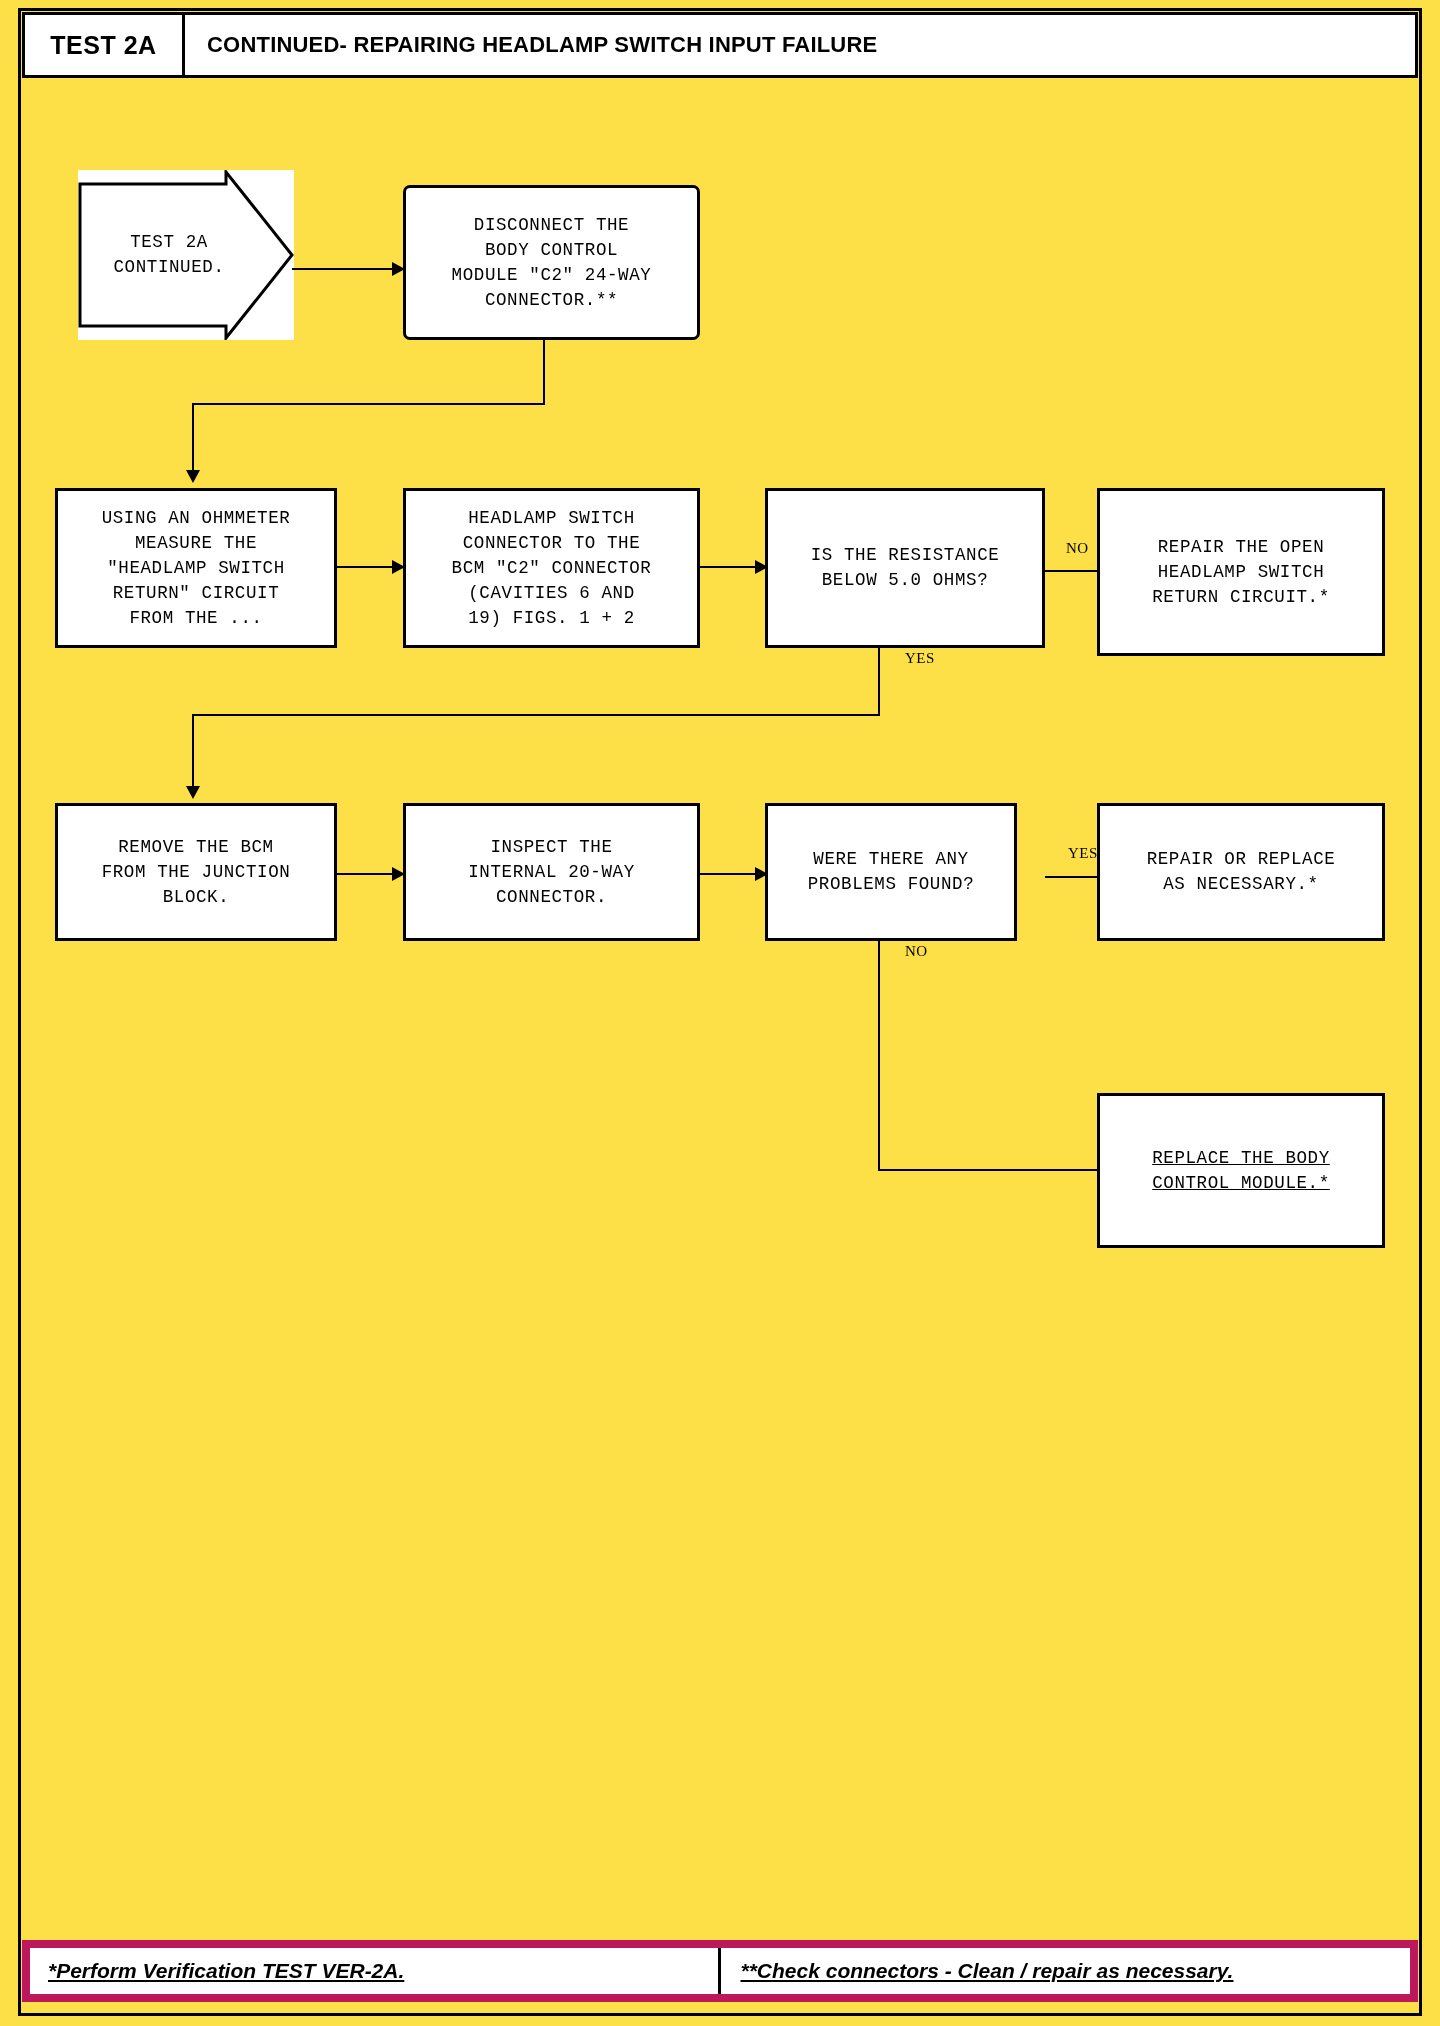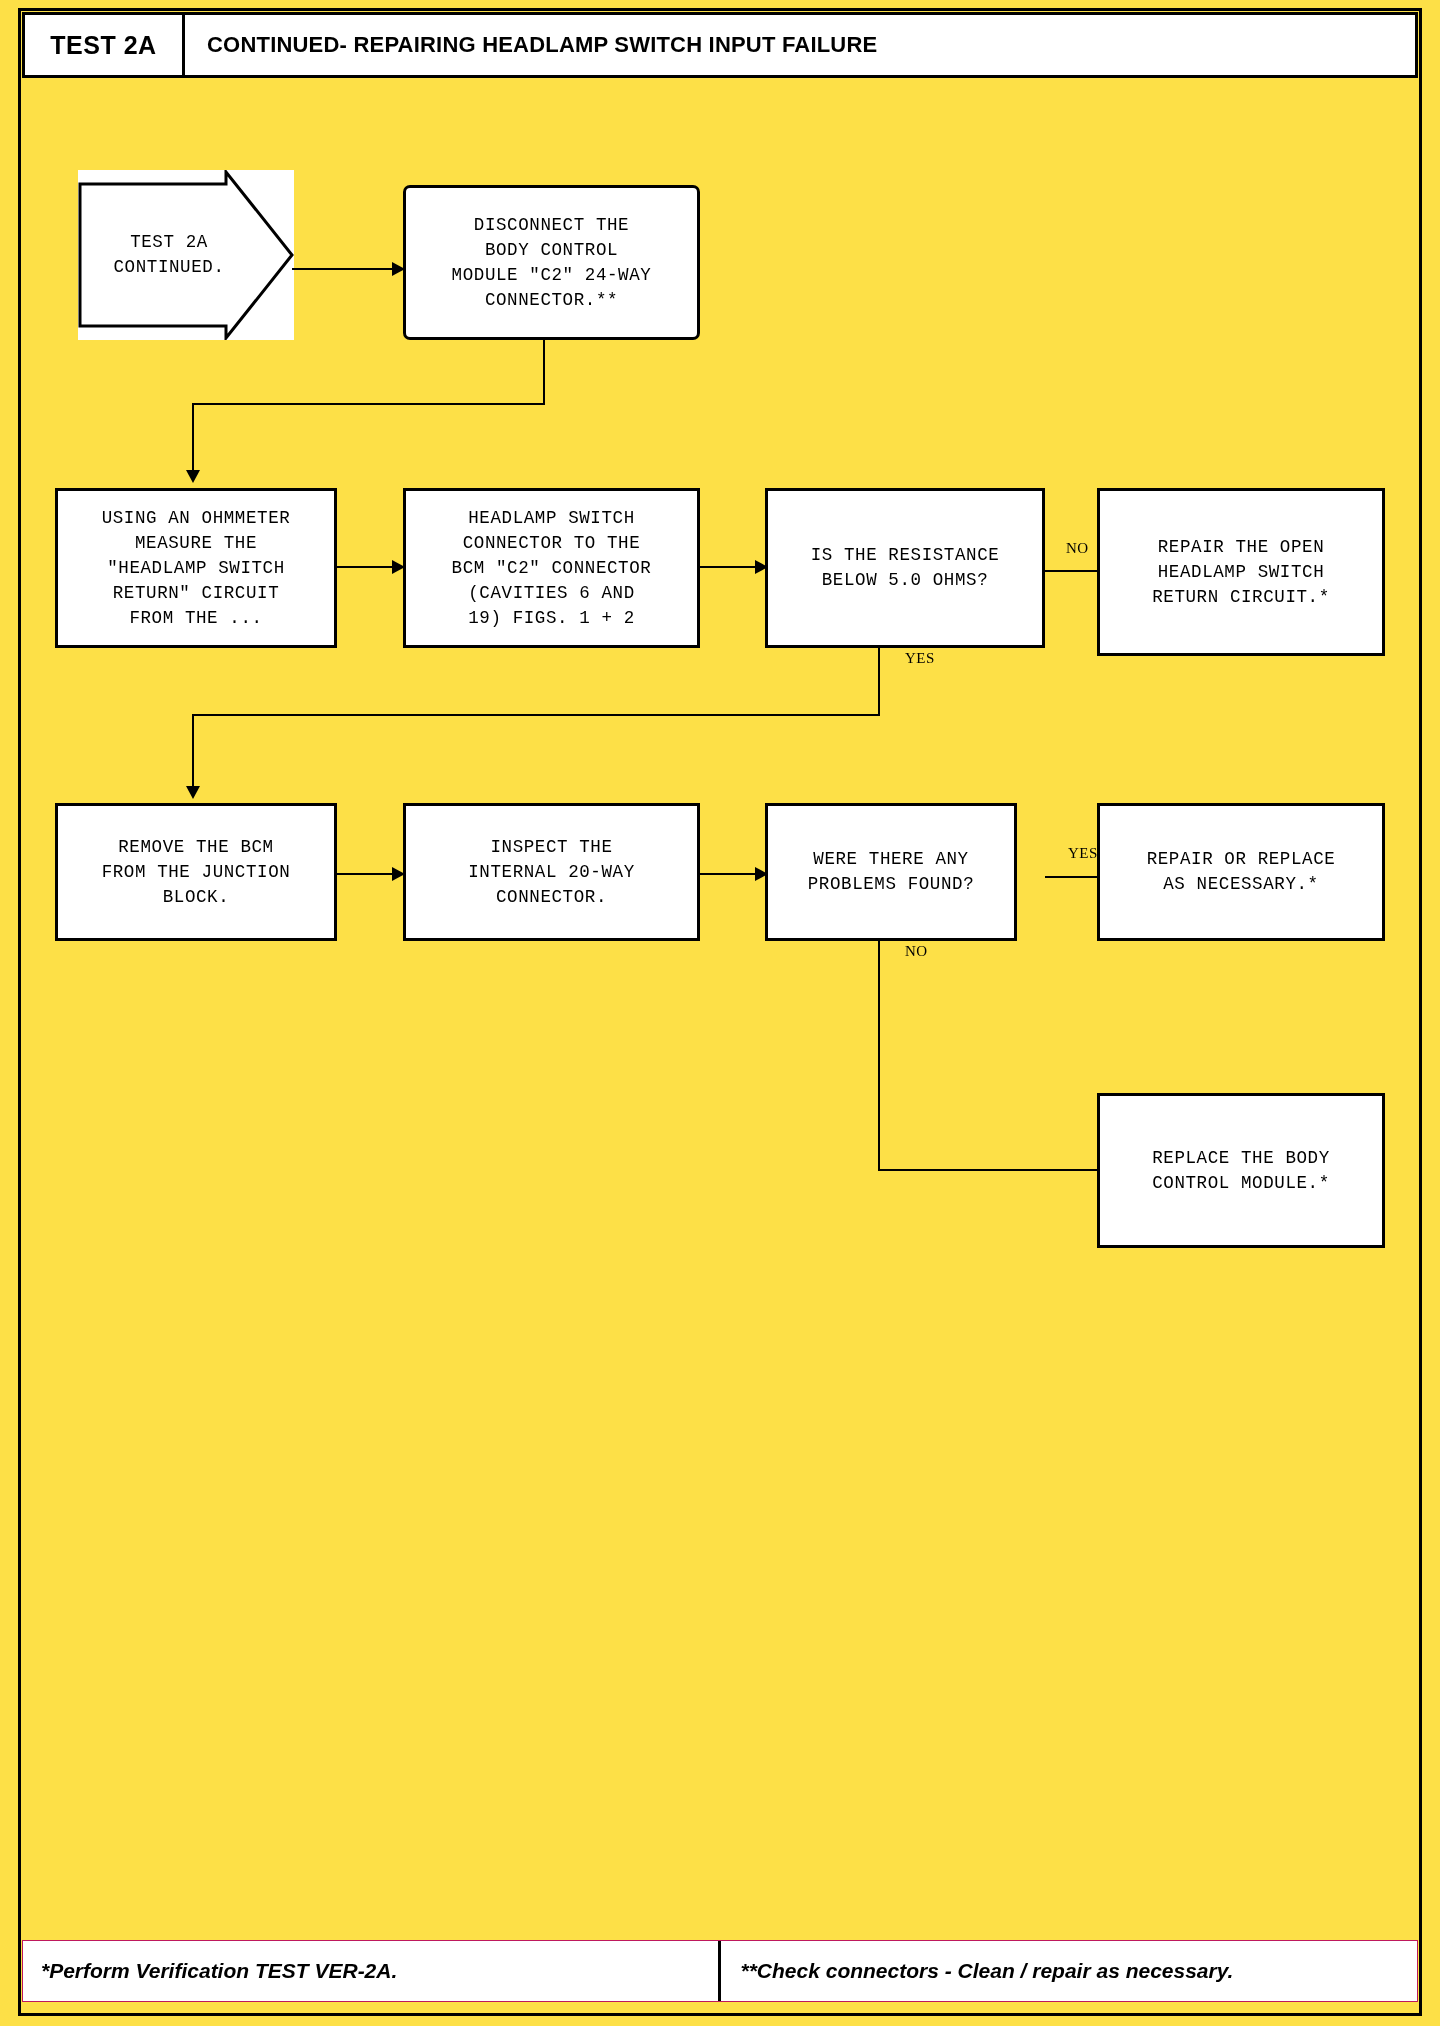--- a/index.html
+++ b/index.html
@@ -72,25 +72,26 @@
     letter-spacing: 0.2px;
   }
 
   
   .footer-bar {
     position: absolute;
     left: 22px;
     top: 1940px;
     width: 1396px;
     height: 62px;
-    border: 1px solid #be185d;
+    border: 8px solid #be185d;
     box-sizing: border-box;
     display: flex;
     align-items: stretch;
     background: #fff;
+    text-decoration: underline;
   }
   .footer-cell {
     flex: 1;
     display: flex;
     align-items: center;
     box-sizing: border-box;
   }
   .footer-cell.left {
     border-right: 3px solid #000;
     padding-left: 18px;
@@ -294,21 +295,21 @@
   <div class="flow-box" style="left:1097px; top:803px; width:288px; height:138px;">
     <span class="box-text">REPAIR OR REPLACE
 AS NECESSARY.*</span>
   </div>
 
   <span class="edge-label" style="left:885px; top:943px;">NO</span>
   <div class="conn v" style="left:878px; top:941px; height:230px;"></div>
   <div class="conn h" style="left:878px; top:1169px; width:262px;"></div>
   <div class="arrowhead right" style="left:1137px; top:1163px;"></div>
 
-  <div class="flow-box" style="left:1097px; top:1093px; width:288px; height:155px;">
+  <div class="flow-box" style="left:1097px; top:1093px; width:288px; height:155px;text-decoration:underline;">
     <span class="box-text">REPLACE THE BODY
 CONTROL MODULE.*</span>
   </div>
 
   <div class="footer-bar">
     <div class="footer-cell left">
       <span class="footer-text">*Perform Verification TEST VER-2A.</span>
     </div>
     <div class="footer-cell right">
       <span class="footer-text">**Check connectors - Clean / repair as necessary.</span>

